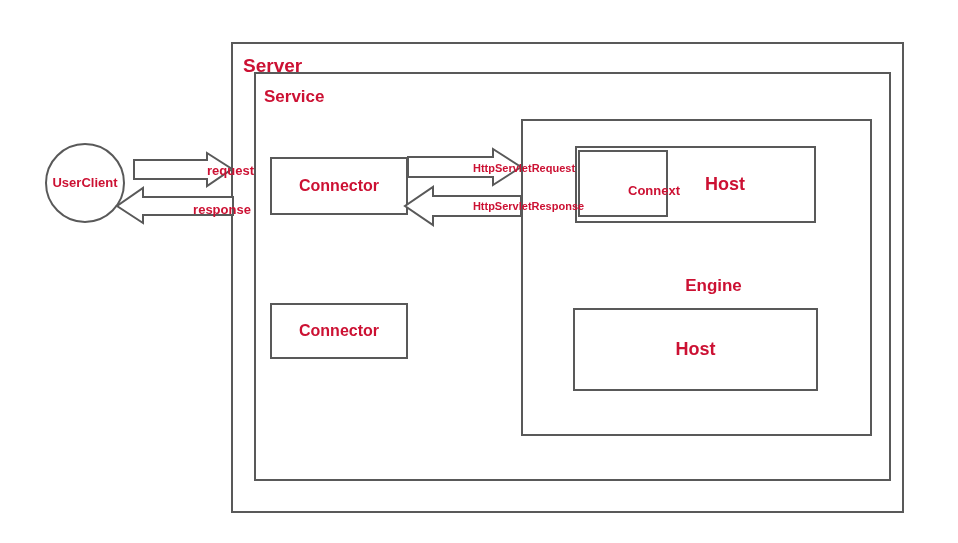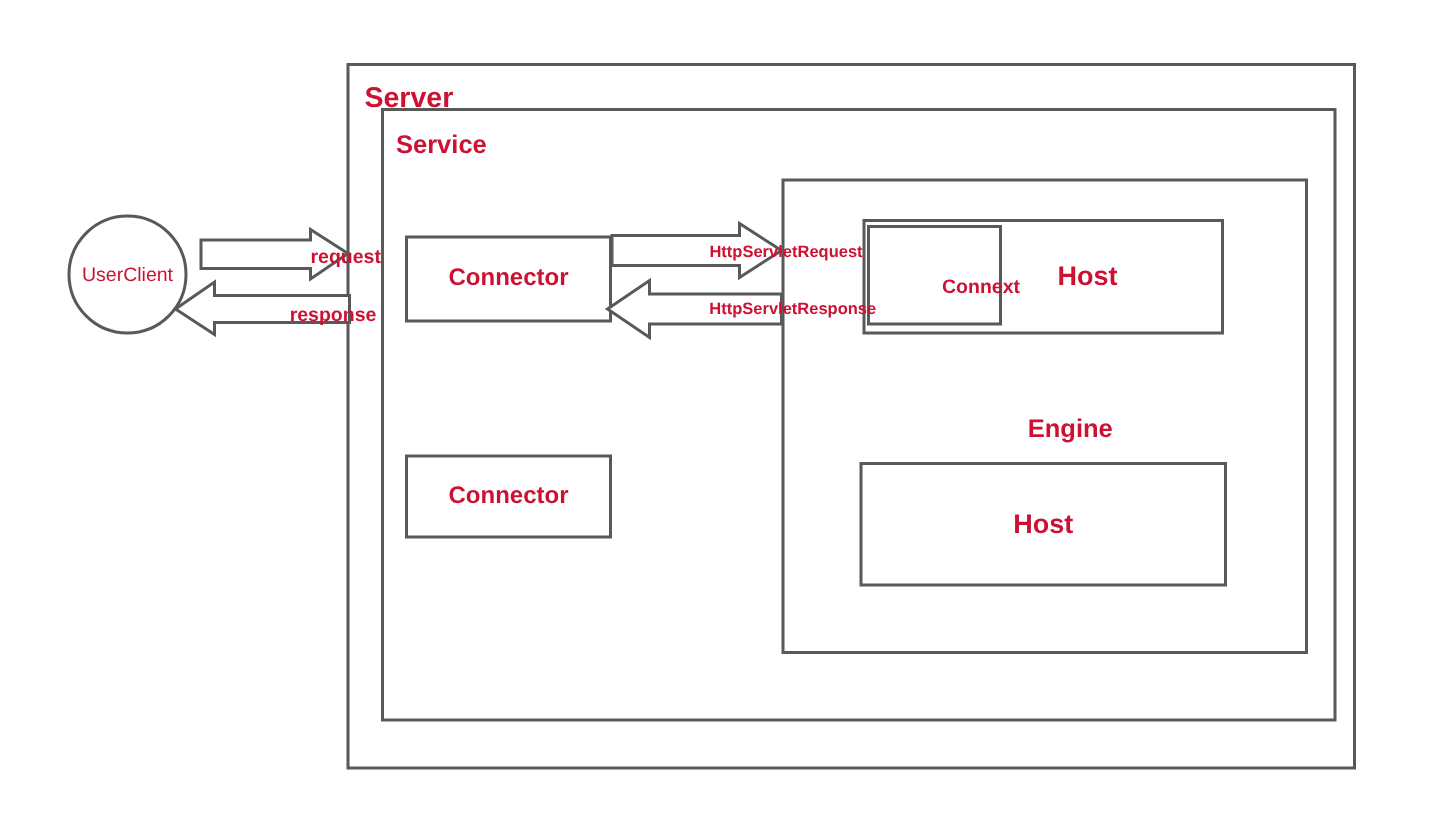--- a/index.html
+++ b/index.html
@@ -97,21 +97,21 @@
     left: 45px;
     top: 143px;
     width: 80px;
     height: 80px;
     font-size: 13px;
     position: absolute;
     display: flex;
     align-items: center;
     justify-content: center;
     color: #cc1133;
-    font-weight: normal;
+    font-weight: bold;
     text-align: center;
     line-height: 1.1;
     font-family: "Liberation Sans", sans-serif;
     pointer-events: none;
   }
 
   
   .arrow-svg {
     position: absolute;
     overflow: visible;

